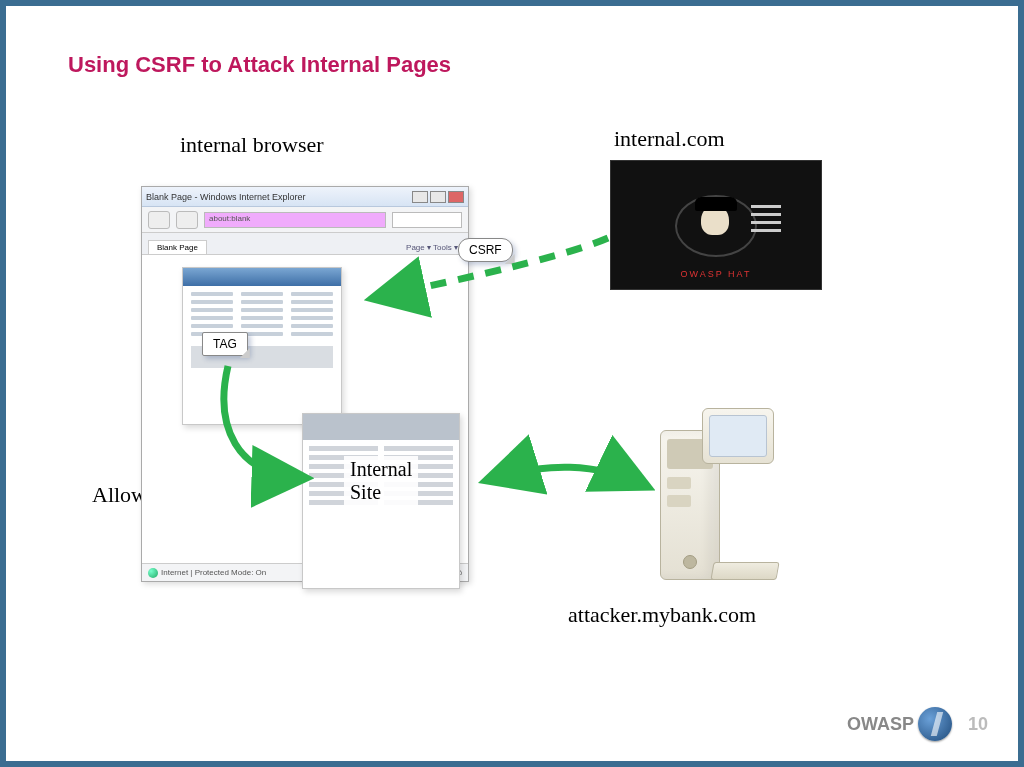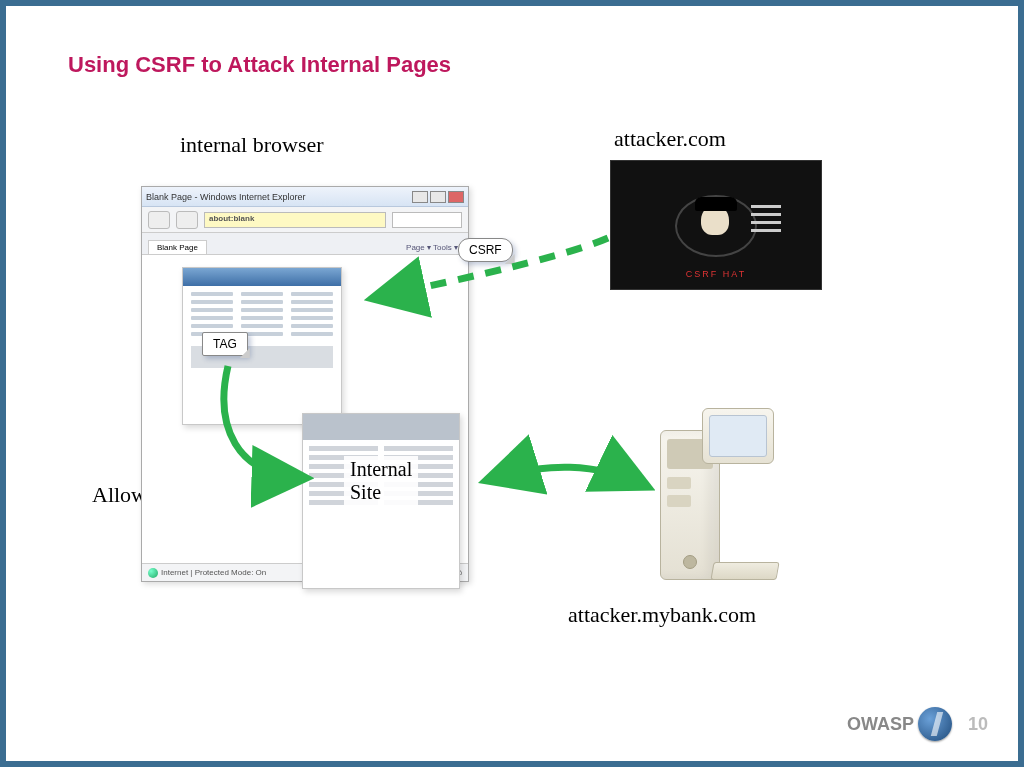--- a/index.html
+++ b/index.html
@@ -53,21 +53,21 @@
     border: 1px solid #aaa;
     background: #fff;
     box-shadow: 2px 2px 6px rgba(0,0,0,.15);
   }
   .titlebar { height: 20px; background: linear-gradient(#eef3fb,#d7e4f4); border-bottom:1px solid #b8c8dd; display:flex; align-items:center; justify-content:space-between; padding:0 4px; font-size:9px; color:#333; font-family: Tahoma, sans-serif; }
   .winbtns { display:flex; gap:2px; }
   .winbtns span { width:16px; height:12px; border:1px solid #888; background:#e8e8e8; display:block; }
   .winbtns span:last-child { background:#d66; }
   .toolbar { height:26px; background:#f3f4f6; border-bottom:1px solid #ccc; display:flex; align-items:center; padding:0 6px; gap:6px; }
   .navarr { width:22px; height:18px; border-radius:3px; border:1px solid #bbb; background:#eee; }
-  .addrbar { flex:1; height:16px; border:1px solid #bbb; background:#fef9c3; font-size:8px; color:#555; padding:1px 4px; font-family: Tahoma,sans-serif; font-weight: bold; }
+  .addrbar { flex:1; height:16px; border:1px solid #bbb; background:#f0abfc; font-size:8px; color:#555; padding:1px 4px; font-family: Tahoma,sans-serif; }
   .searchbar { width:70px; height:16px; border:1px solid #bbb; background:#fff; font-size:8px; padding:1px 3px; color:#888; font-family: Tahoma,sans-serif;}
   .tabbar { height:22px; background:#eef0f4; border-bottom:1px solid #ccc; display:flex; align-items:flex-end; padding:0 6px; gap:2px; font-size:8px; font-family: Tahoma,sans-serif;}
   .tab { border:1px solid #ccc; border-bottom:none; background:#fff; padding:2px 8px; }
   .tabmenu { margin-left:auto; color:#557; font-size:8px; padding:2px 4px; }
   .content { position: relative; background:#fff; height: calc(100% - 20px - 26px - 22px - 18px); }
   .statusbar { height:18px; border-top:1px solid #ccc; background:#f3f4f6; display:flex; align-items:center; justify-content:space-between; padding:0 6px; font-size:8px; color:#555; font-family: Tahoma,sans-serif; }
   .statusbar .zone { display:flex; align-items:center; gap:3px; }
   .globe { width:10px; height:10px; border-radius:50%; background: radial-gradient(circle at 30% 30%, #7fc, #2a6);}
 
   .page-tile {
@@ -155,21 +155,21 @@
   
   svg.arrows { position:absolute; top:0; left:0; width:1024px; height:767px; pointer-events:none; }
 
 </style>
 </head>
 <body>
 
 <h1 class="title">Using CSRF to Attack Internal Pages</h1>
 
 <div class="label" style="top:126px; left:174px;">internal browser</div>
-<div class="label" style="top:120px; left:608px;">attacker.com</div>
+<div class="label" style="top:120px; left:608px;">internal.com</div>
 <div class="label" style="top:476px; left:86px;">Allowed!</div>
 <div class="label" style="top:596px; left:562px;">attacker.mybank.com</div>
 
 <div class="browser">
   <div class="titlebar">
     <span>Blank Page - Windows Internet Explorer</span>
     <div class="winbtns">
         <span></span>
         <span></span>
         <span></span>
@@ -255,21 +255,21 @@
   <div class="topstrip"></div>
   <div class="blob"></div>
   <div class="face"></div>
   <div class="hat"></div>
   <div class="lines">
       <span></span>
       <span></span>
       <span></span>
       <span></span>
     </div>
-  <div class="redtxt">CSRF HAT</div>
+  <div class="redtxt">OWASP HAT</div>
 </div>
 
 <div class="server">
   <div class="tower">
       <div class="btn"></div>
     </div>
   <div class="monitor"></div>
   <div class="kbd"></div>
 </div>
 

